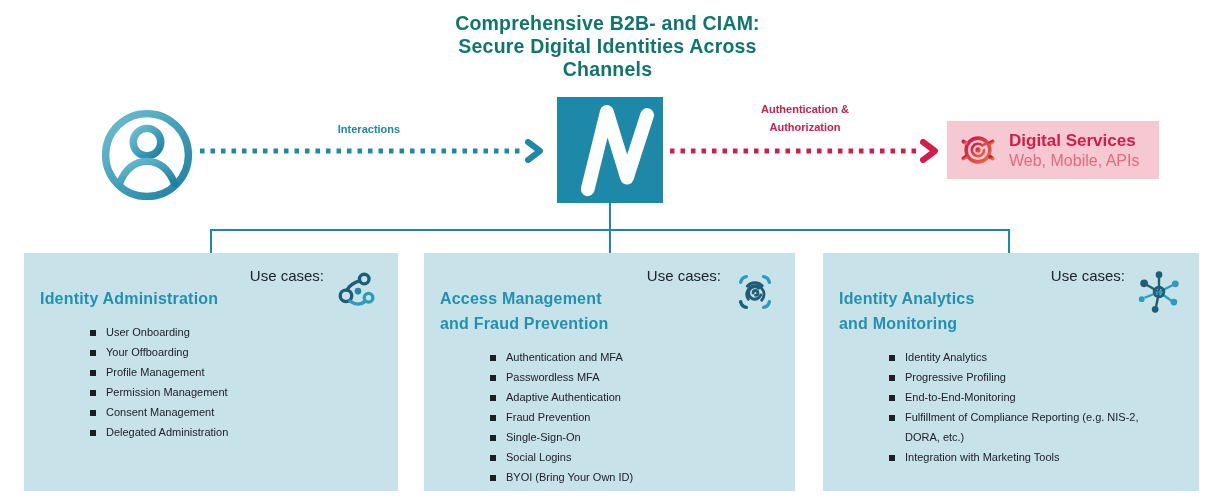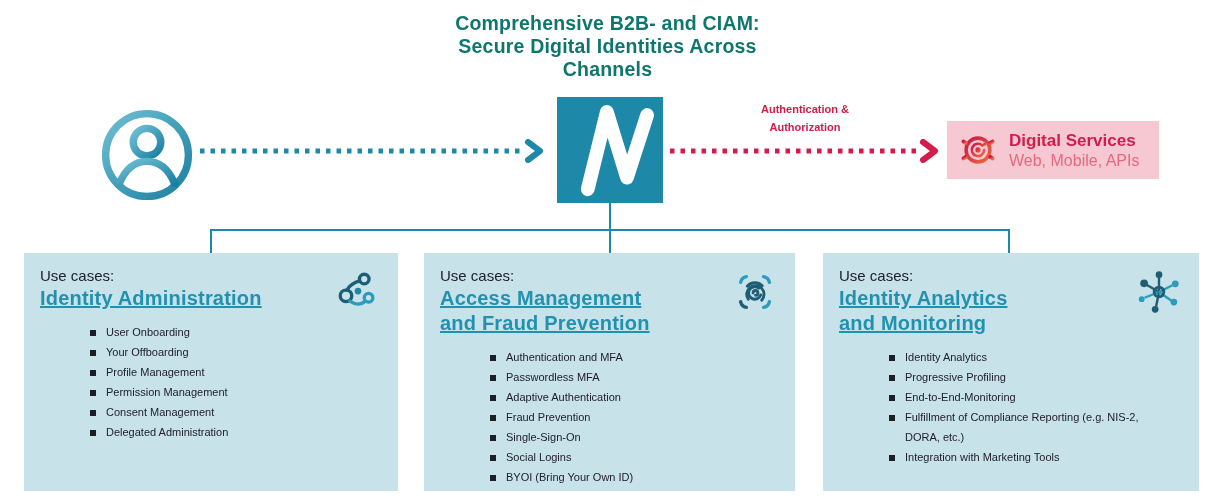--- a/index.html
+++ b/index.html
@@ -46,24 +46,24 @@
   .connector{position:absolute; background:var(--teal);}
 
   .usecase-box{
     position:absolute; top:253px; height:238px;
     background:var(--box_bg); padding:13px 16px 0 16px;
   }
   .usecase-box.b0{left:24px;  width:374px;}
   .usecase-box.b1{left:424px; width:371px;}
   .usecase-box.b2{left:823px; width:376px;}
   .box-head{position:relative; padding-right:58px;}
-  .kicker{font-size:15px; line-height:20px; color:var(--dark);}
+  .kicker{font-size:15px; line-height:20px; color:var(--dark);text-align:right;}
   .box-heading{
-    font-size:20px; line-height:25px; font-weight:700;
-    color:var(--teal_heading); white-space:pre-line; letter-spacing:.2px;text-decoration:underline;
+    font-size:16px; line-height:25px; font-weight:700;
+    color:var(--teal_heading); white-space:pre-line; letter-spacing:.2px;
   }
   .box-icon{position:absolute; right:0; top:2px; width:48px; height:48px;}
   .box-icon svg{width:100%; height:100%;}
   .use-case-list{list-style:none; margin:11px 0 0 0; padding:0 0 0 48px; max-width:330px;}
   .usecase-box.b2 .use-case-list{max-width:300px;}
   .use-case-list li{
     position:relative; padding-left:18px; font-size:11px; line-height:20px; color:var(--dark);
   }
   .use-case-list li::before{
     content:""; position:absolute; left:2px; top:8px; width:6px; height:6px; background:#1d1d26;
@@ -85,20 +85,21 @@
           <stop offset="0" stop-color="#6ec0d4"></stop>
             <stop offset="1" stop-color="#1b7fa0"></stop>
         </linearGradient>
       </defs>
       <circle cx="50" cy="50" r="45" fill="none" stroke="url(#gU)" stroke-width="8"></circle>
       <circle cx="50" cy="36" r="15" fill="none" stroke="url(#gU)" stroke-width="8"></circle>
       <path d="M20 81 Q30 57 50 57 Q70 57 80 81" fill="none" stroke="url(#gU)" stroke-width="8" stroke-linecap="round"></path>
     </svg>
   </div>
 
+  <div class="flow-label interactions">Interactions</div>
   <svg class="arrow teal" viewBox="0 0 352 24">
     <line x1="2" y1="12" x2="324" y2="12" stroke="#1e88a8" stroke-width="5" stroke-dasharray="4.5 6"></line>
     <polyline points="330,3 342,12 330,21" fill="none" stroke="#1e88a8" stroke-width="6" stroke-linecap="round" stroke-linejoin="round"></polyline>
   </svg>
 
   <div class="logo">
     <svg viewBox="0 0 100 100">
       <line x1="46" y1="22" x2="64" y2="72" stroke="#a9bcc6" stroke-width="3" opacity="0.85"></line>
       <path d="M29 87 L47 14 L66 76 L85 17" fill="none" stroke="#ffffff" stroke-width="13" stroke-linecap="round" stroke-linejoin="round"></path>
     </svg>

